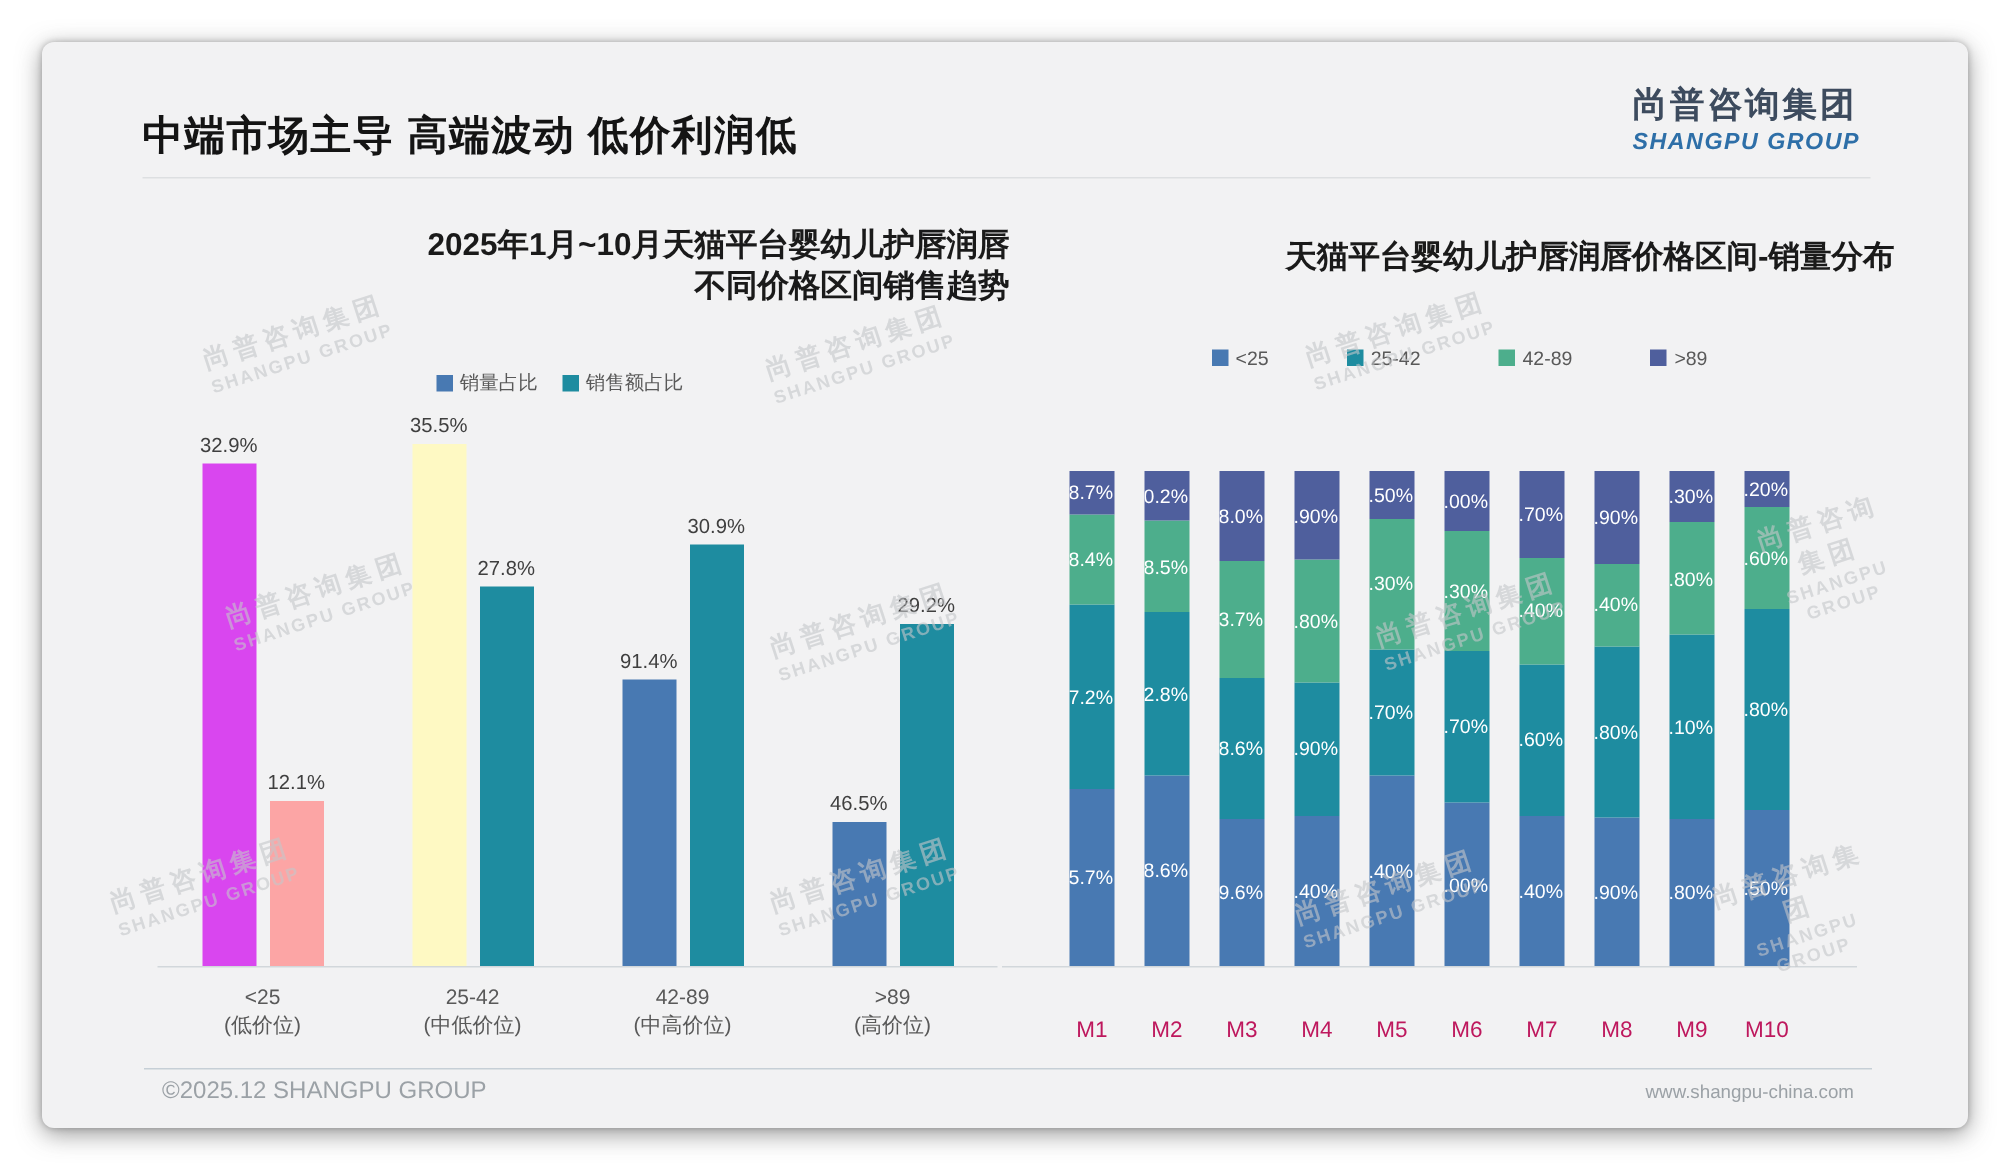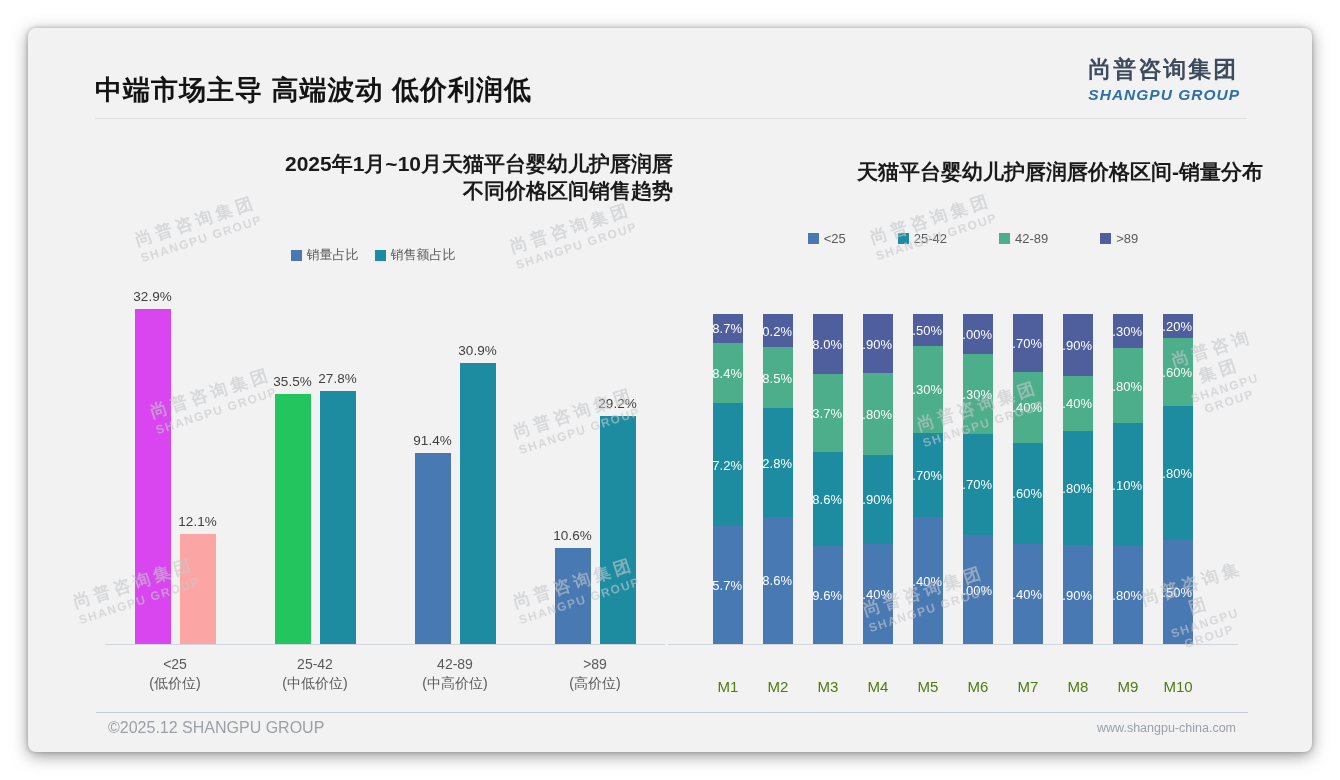--- a/index.html
+++ b/index.html
@@ -33,21 +33,21 @@
   .vbar { position:relative; width:36px; }
   .vbar-label { position:absolute; top:-20px; left:50%; transform:translateX(-50%); white-space:nowrap; font-size:13.5px; color:#3F3F3F; }
   .stack-col { display:flex; flex-direction:column-reverse; width:30px; }
   .stack-seg { position:relative; overflow:hidden; width:100%; }
   .stack-label { position:absolute; right:1px; top:50%; transform:translateY(-50%); white-space:nowrap; font-size:13px; color:#ffffff; }
   
   .cats { position:absolute; display:flex; }
   #cats-left  { left:77px;  top:627px; width:560px; justify-content:space-around; }
   #cats-right { left:640px; top:650px; width:570px; justify-content:center; gap:20px; }
   .cat-left { text-align:center; font-size:14px; color:#595959; line-height:19px; width:110px; }
-  .cat-right { width:30px; text-align:center; font-size:15px; color:#4d7c0f; white-space:nowrap; }
+  .cat-right { width:30px; text-align:center; font-size:15px; color:#be185d; white-space:nowrap; }
   
   .footer-rule { position:absolute; left:68px; right:64px; top:684px; height:1px; background:#C6CFD6; }
   .copyright { position:absolute; left:80px; top:691px; font-size:16px; color:#9BA1A6; }
   .website { position:absolute; right:76px; top:693px; font-size:12.5px; color:#9BA1A6; }
   
   .wm { position:absolute; transform:translate(-50%,-50%) rotate(-18deg); text-align:center; color:#C5C7CA; opacity:.6; pointer-events:none; z-index:6; }
   .wm-cn { font-size:17px; font-weight:bold; letter-spacing:4px; }
   .wm-en { font-size:12px; font-weight:bold; letter-spacing:1.5px; }
 </style>
 </head>
@@ -79,38 +79,38 @@
   <div class="plot" id="plot-left">
       <div class="bar-group">
         <div class="vbar" style="height: 335px; background: #d946ef;">
           <span class="vbar-label">32.9%</span>
         </div>
         <div class="vbar" style="height: 110.1px; background: #fca5a5;">
           <span class="vbar-label">12.1%</span>
         </div>
       </div>
       <div class="bar-group">
-        <div class="vbar" style="height: 250px; background: #22c55e;">
+        <div class="vbar" style="height: 348px; background: #fef9c3;">
           <span class="vbar-label">35.5%</span>
         </div>
         <div class="vbar" style="height: 253px; background: rgb(30, 140, 160);">
           <span class="vbar-label">27.8%</span>
         </div>
       </div>
       <div class="bar-group">
         <div class="vbar" style="height: 191.1px; background: rgb(72, 121, 178);">
           <span class="vbar-label">91.4%</span>
         </div>
         <div class="vbar" style="height: 281.2px; background: rgb(30, 140, 160);">
           <span class="vbar-label">30.9%</span>
         </div>
       </div>
       <div class="bar-group">
         <div class="vbar" style="height: 96.5px; background: rgb(72, 121, 178);">
-          <span class="vbar-label">10.6%</span>
+          <span class="vbar-label">46.5%</span>
         </div>
         <div class="vbar" style="height: 228px; background: rgb(30, 140, 160);">
           <span class="vbar-label">29.2%</span>
         </div>
       </div>
     </div>
   <div class="cats" id="cats-left">
       <div class="cat-left">
         <div>&lt;25</div>
         <div>(低价位)</div>

